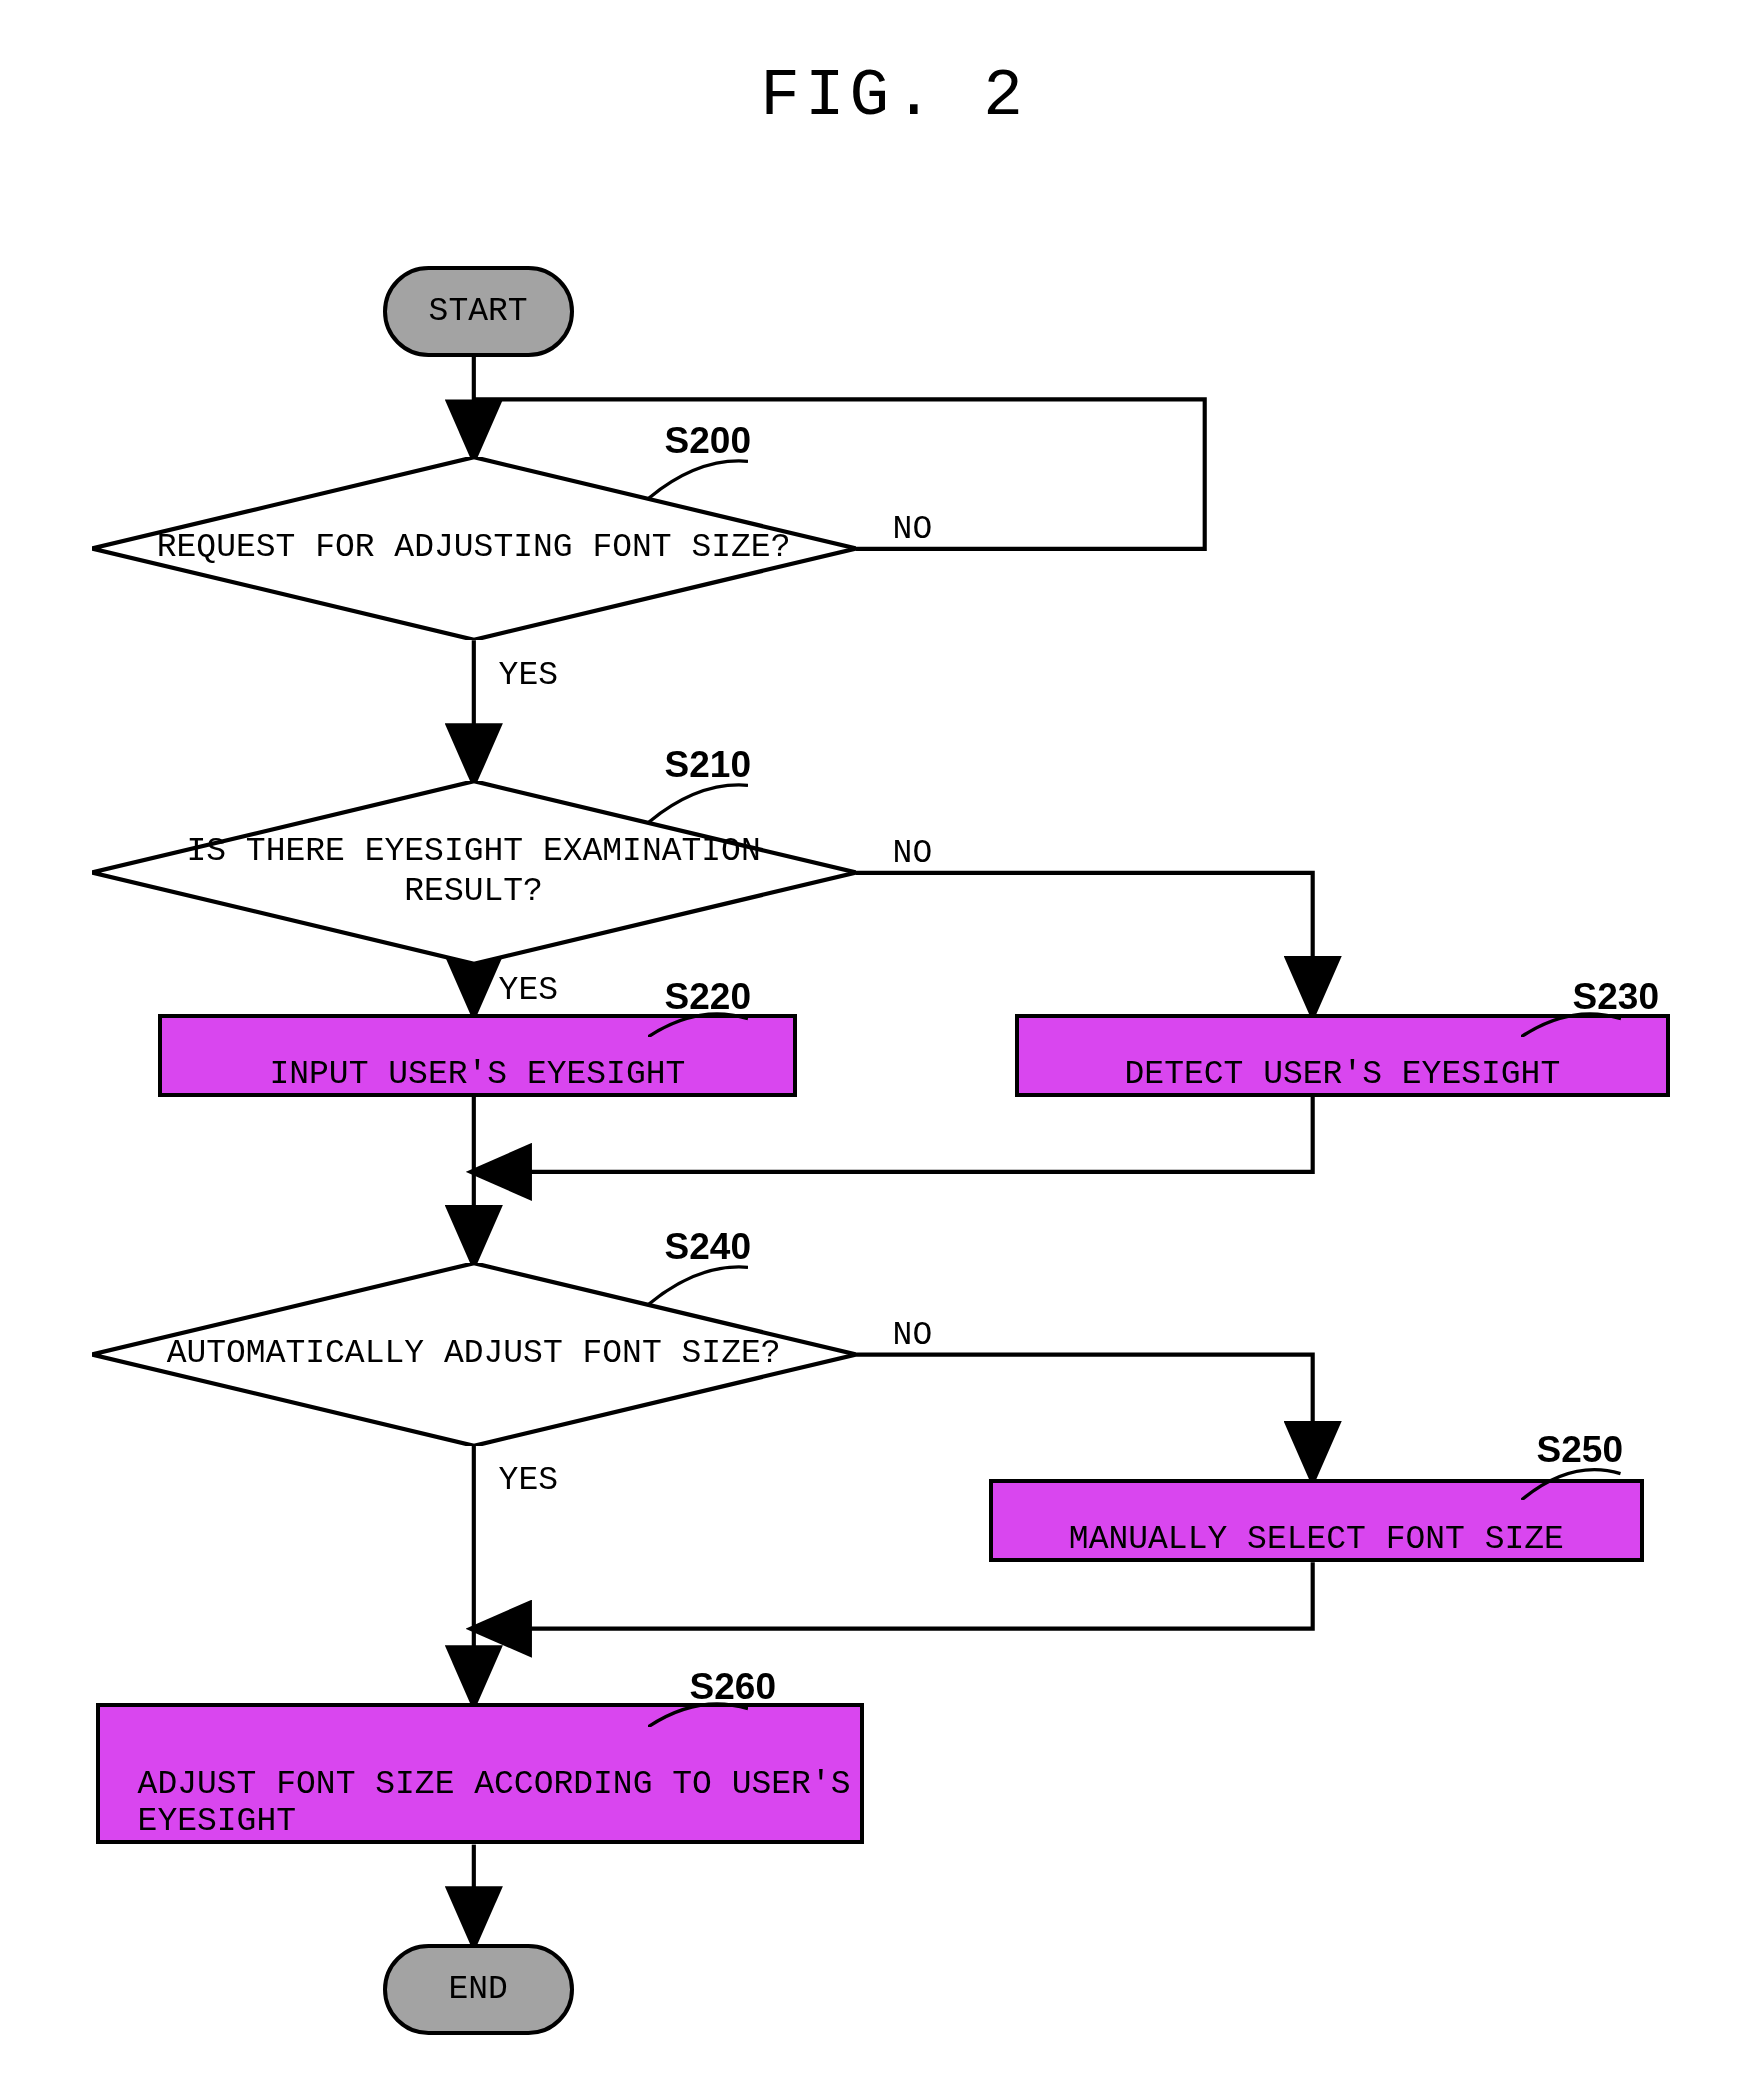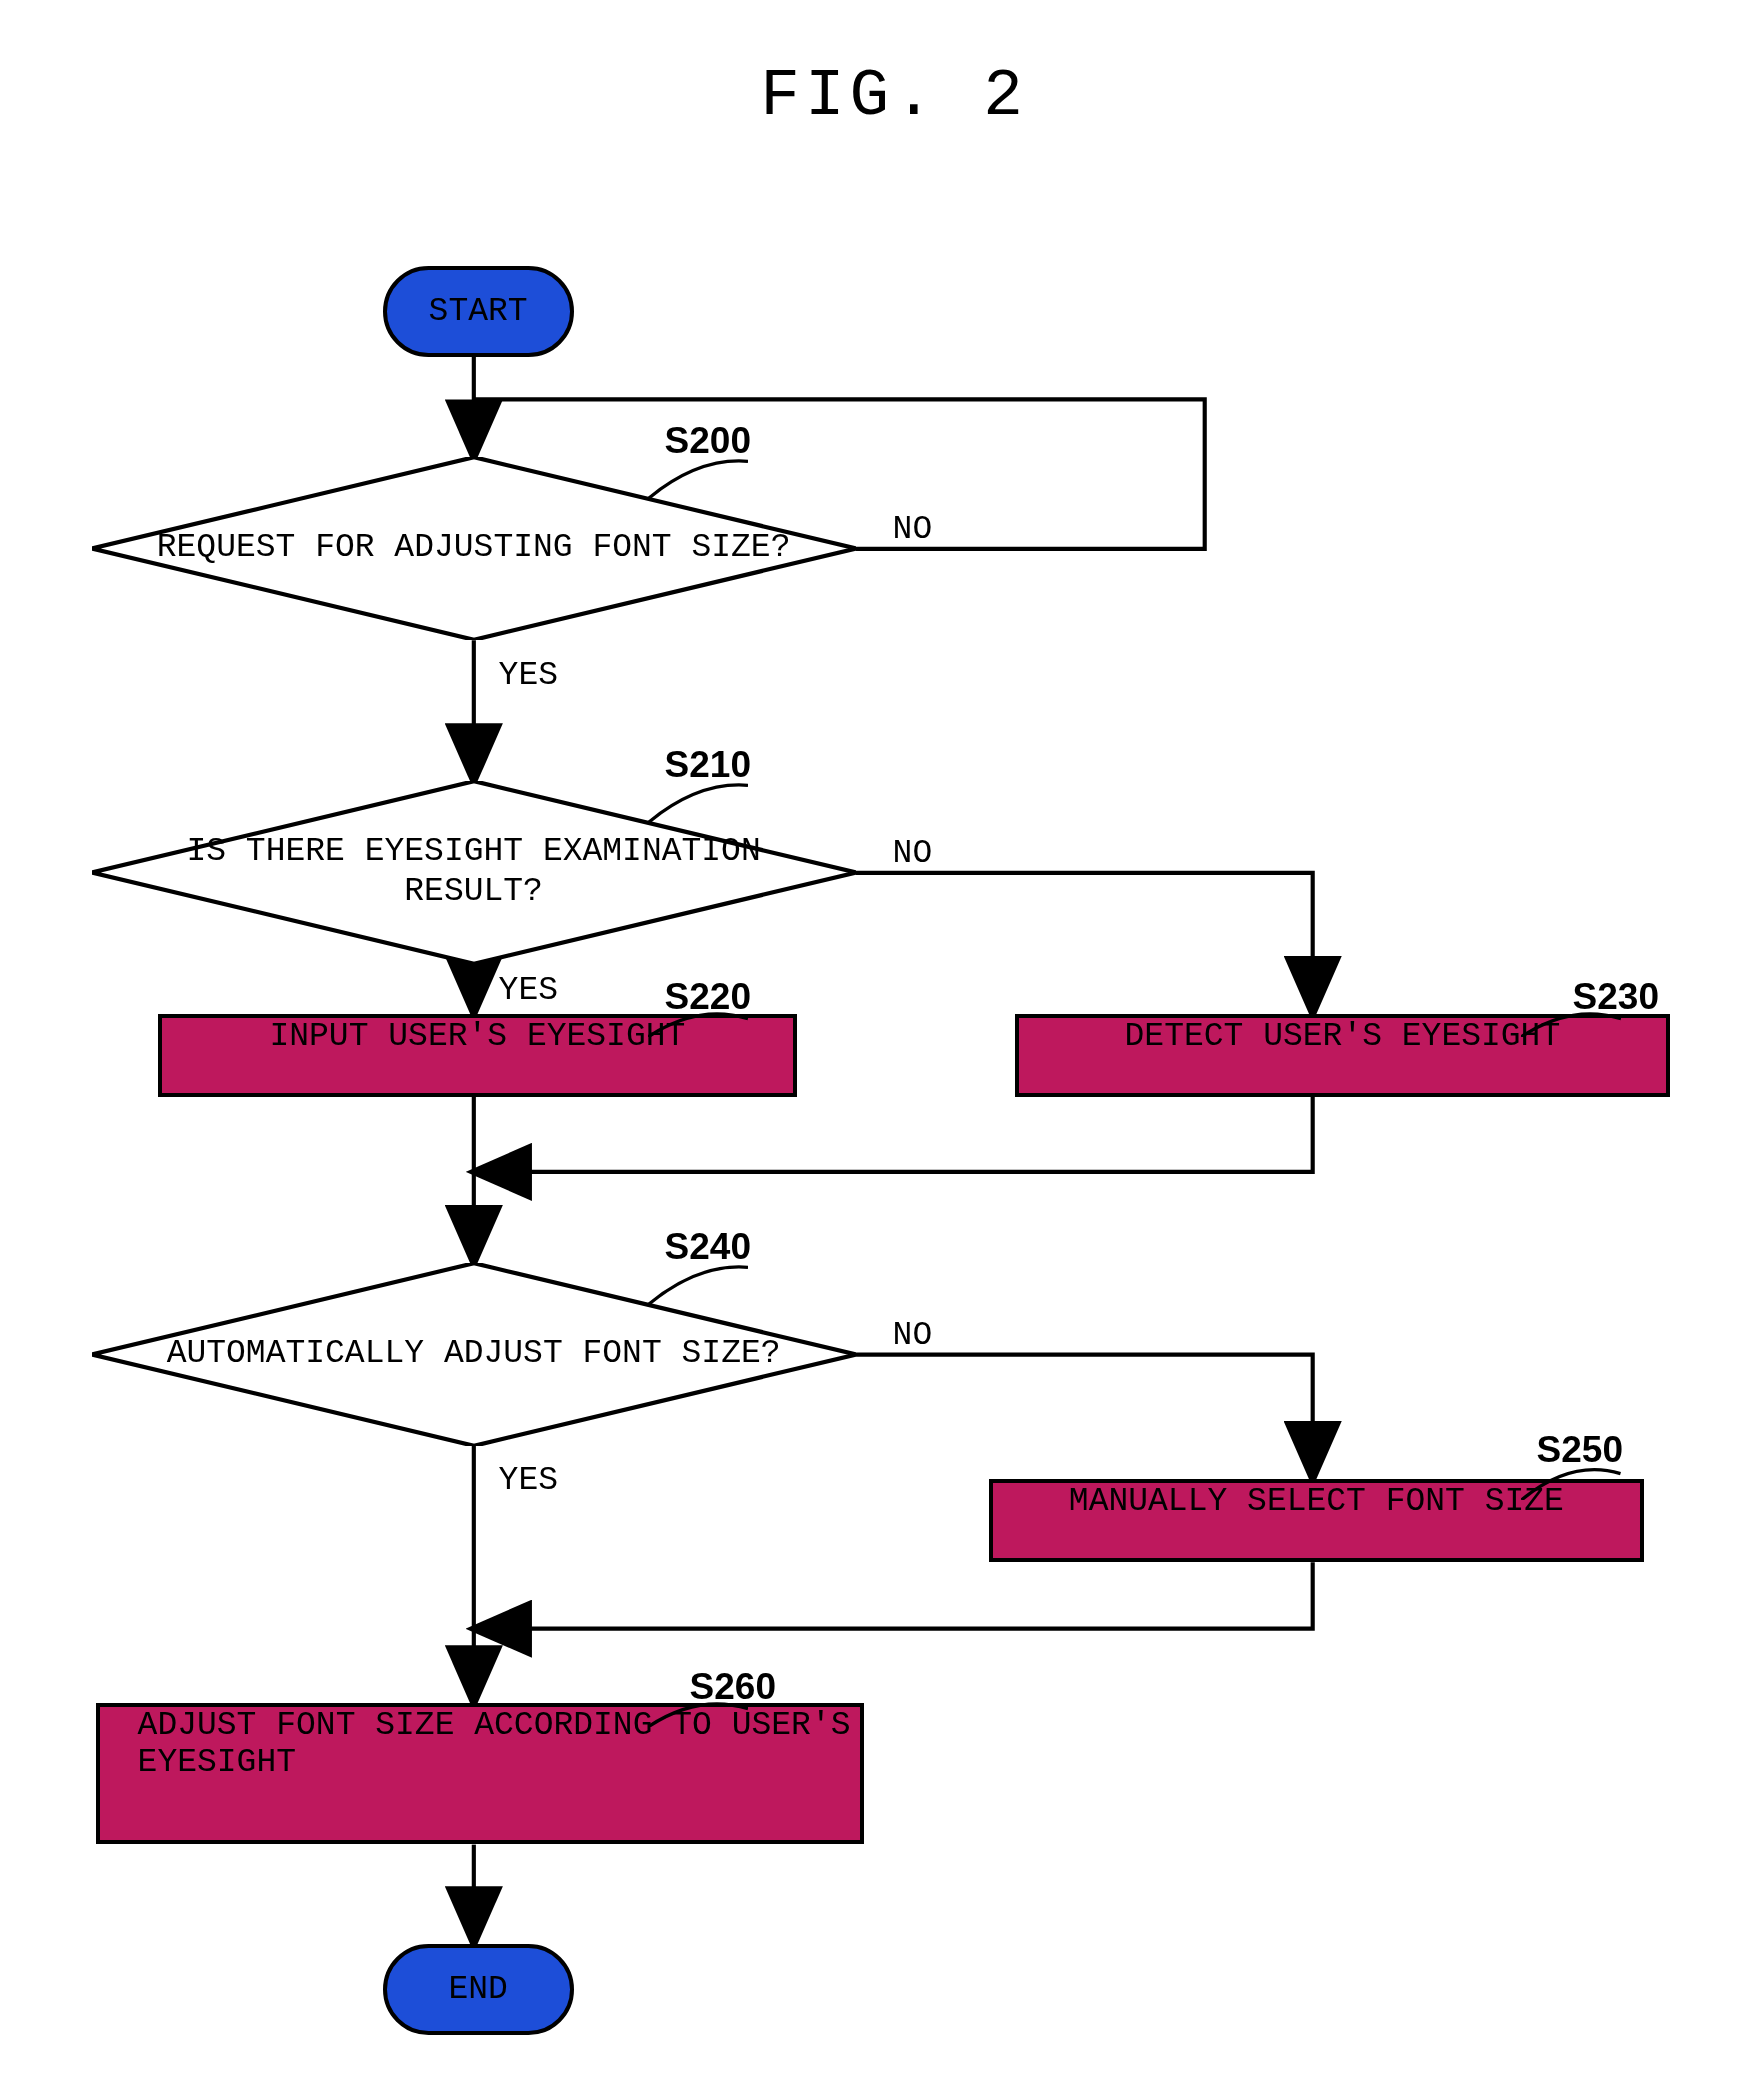--- a/index.html
+++ b/index.html
@@ -24,31 +24,31 @@
   }
   .terminal {
     position: absolute;
     border: 4.2px solid #000;
     border-radius: 50px;
     height: 83px;
     display: flex;
     align-items: center;
     justify-content: center;
     font-size: 33px;
-    background: #1d4ed8;
+    background: #a3a3a3;
   }
   .process {
     position: absolute;
     border: 4.2px solid #000;
     display: flex;
-    align-items: flex-start;
+    align-items: flex-end;
     justify-content: center;
     text-align: center;
     font-size: 33px;
-    background: #be185d;
+    background: #d946ef;
     padding: 0 8.3px;
   }
   .process.left-align {
     justify-content: flex-start;
     text-align: left;
     padding-left: 38px;
   }
   .decision-wrap {
     position: absolute;
   }

